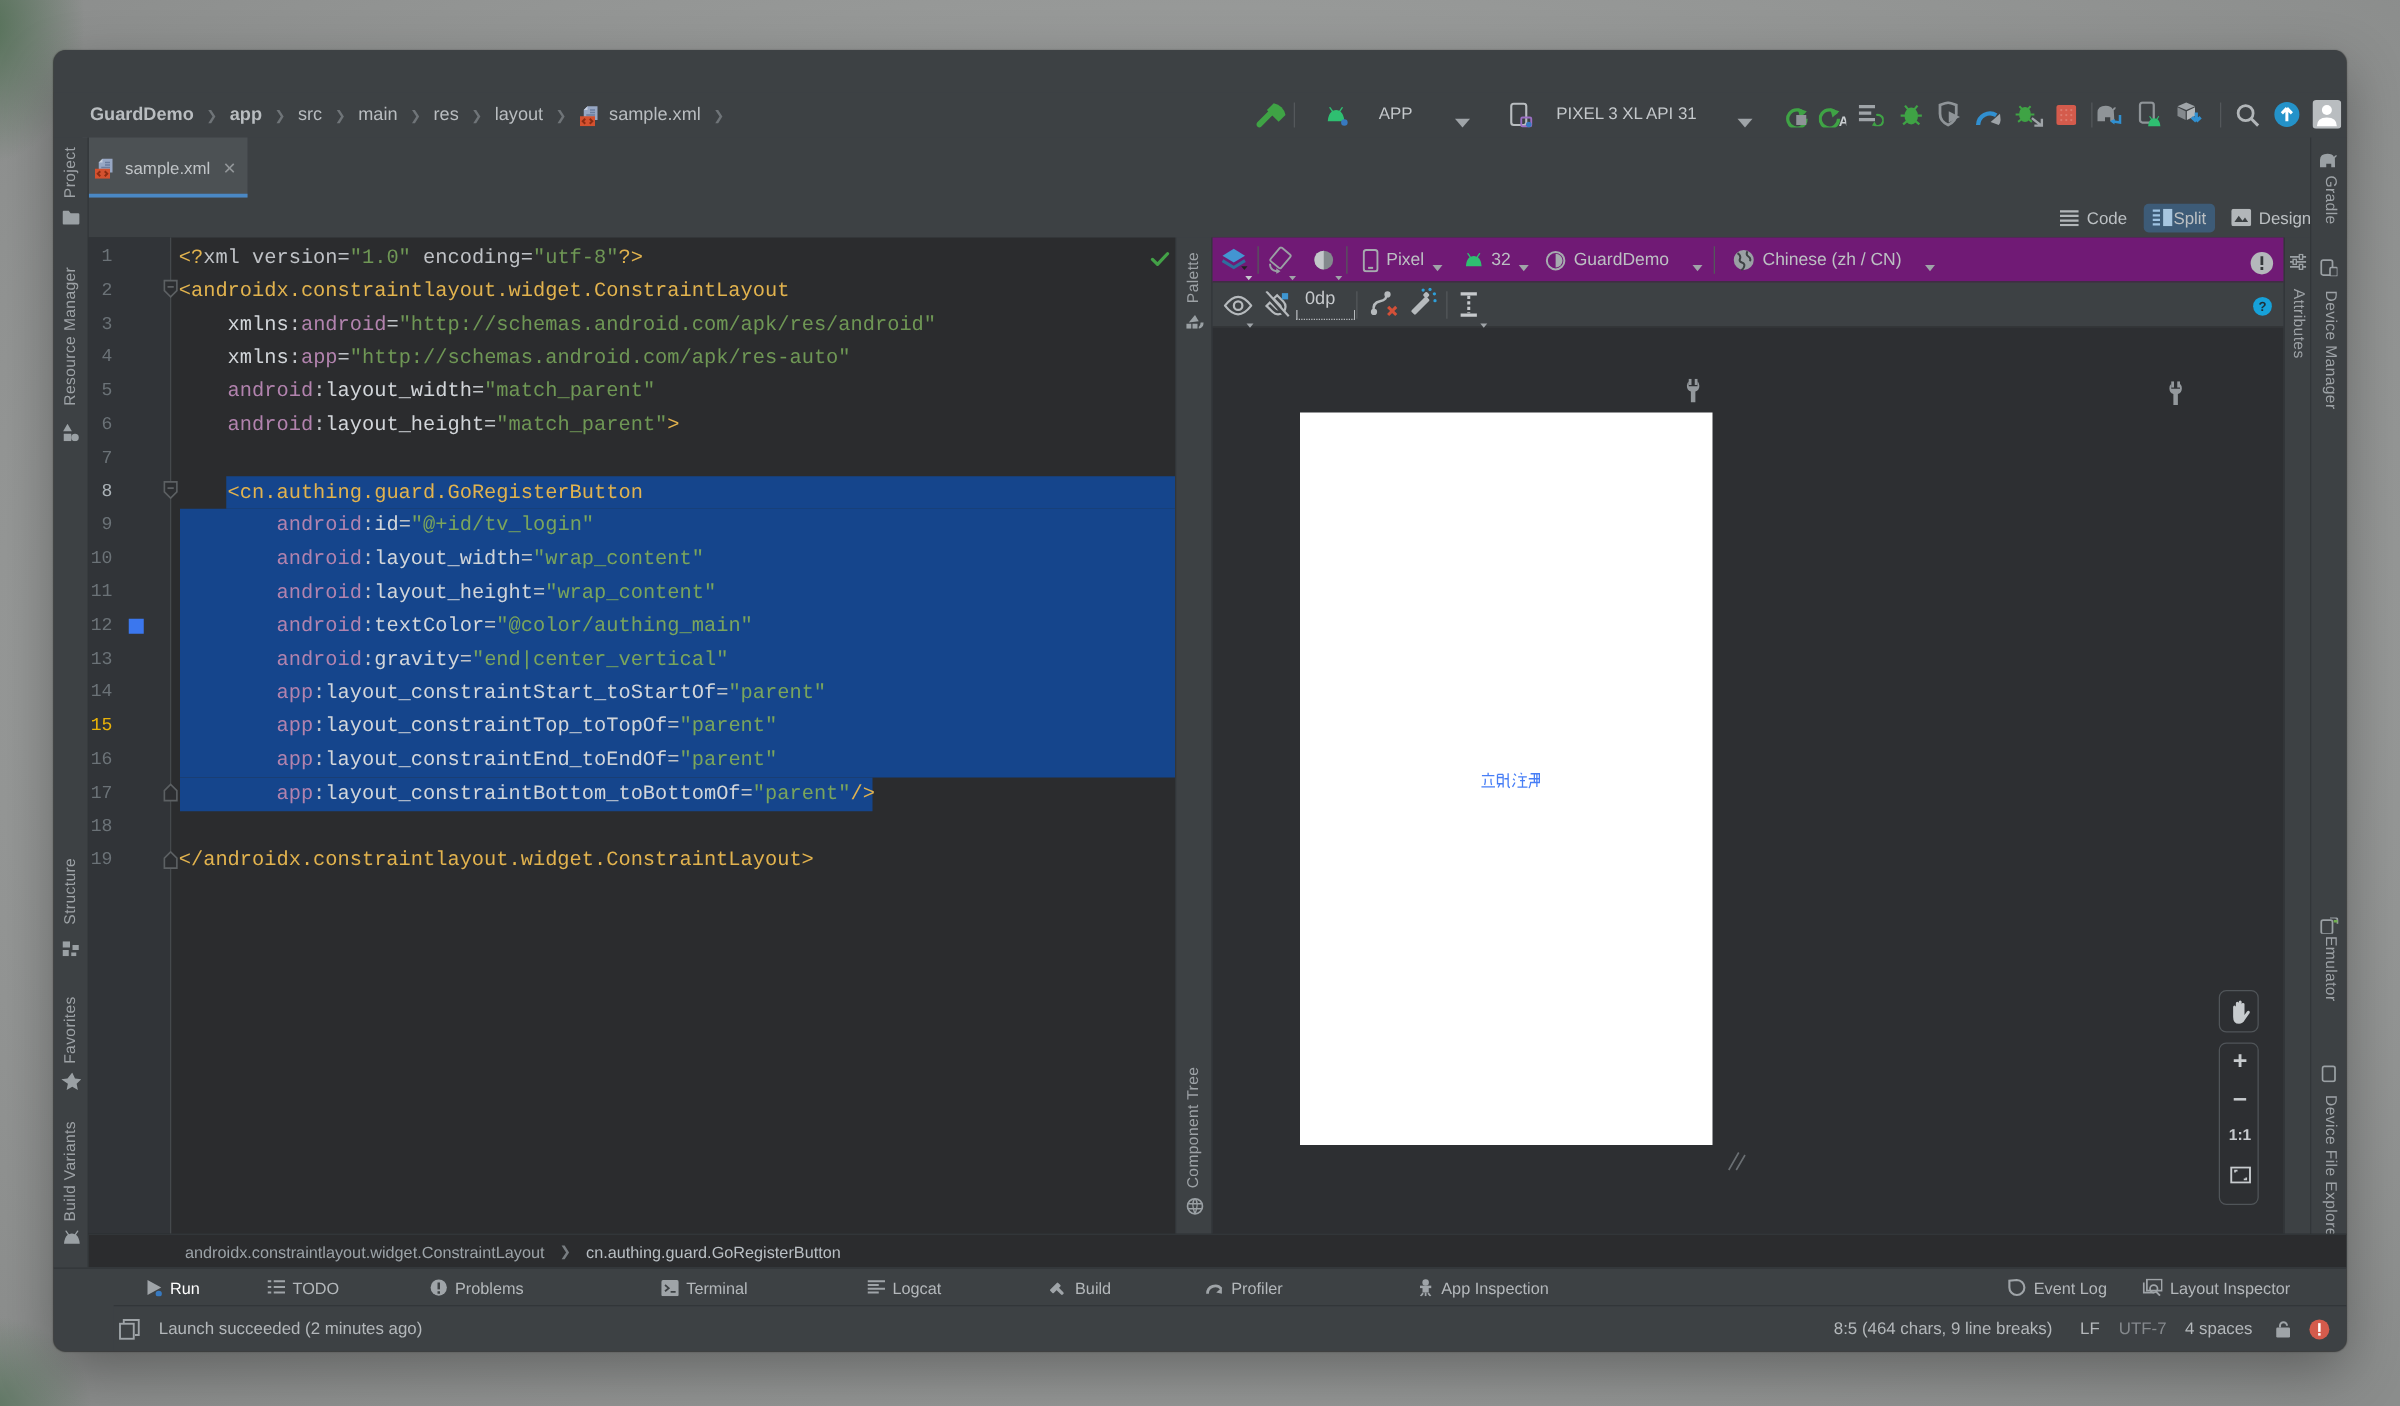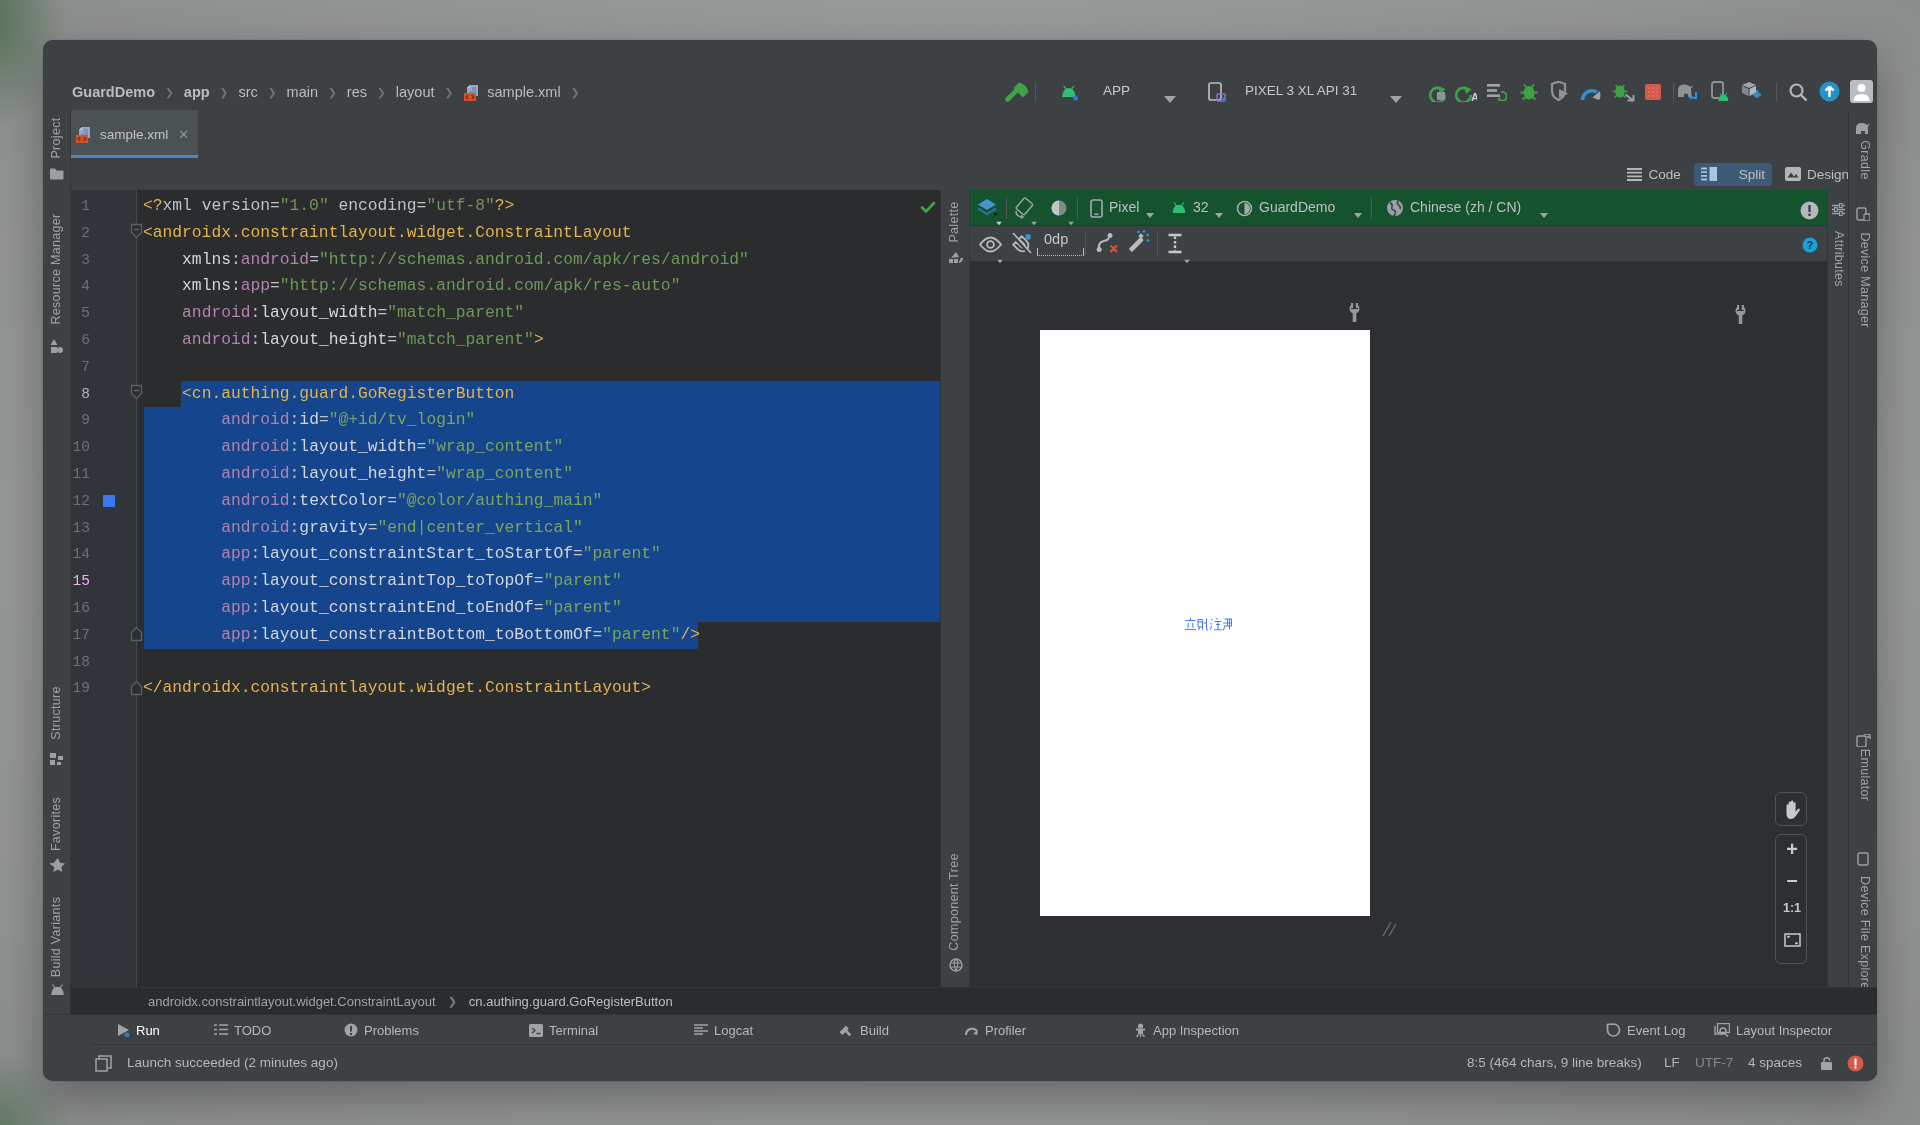--- a/index.html
+++ b/index.html
@@ -51,21 +51,21 @@
   .tag { color:#e2b34e; }
   .str { color:#6f9755; }
   .strs { color:#7aa55c; }
   .ns { color:#b283ae; }
   .attr { color:#d2d6da; }
   .pl { color:#bfc2c6; }
   
   .stripe-pal { position:absolute; left:897px; top:150px; width:30px; height:797px; background:#3d4144; border-left:1px solid #323639; border-right:1px solid #323639; }
   
   .design { position:absolute; left:927px; top:150px; width:857px; height:797px; background:#2d2f32; }
-  .dtb1 { position:absolute; left:0; top:0; width:857px; height:36px; background:#14532d; border-bottom:1px solid #303335; display:flex; align-items:center; }
+  .dtb1 { position:absolute; left:0; top:0; width:857px; height:36px; background:#701a75; border-bottom:1px solid #303335; display:flex; align-items:center; }
   .dtb2 { position:absolute; left:0; top:36px; width:857px; height:36px; background:#3d4144; border-bottom:1px solid #303335; display:flex; align-items:center; }
   .dtext { color:#bcc0c3; font-size:14px; }
   .chev { display:block; width:0; height:0; border-left:4px solid transparent; border-right:4px solid transparent; border-top:5px solid #9fa4a8; display:inline-block; }
   .vsep { width:1px; height:22px; background:#54585b; }
   .phone-white { position:absolute; left:70px; top:140px; width:330px; height:586px; background:#ffffff; }
   .phone-blue { position:absolute; left:458px; top:142px; width:329px; height:585px; background:#086273; outline:1px dashed #7fc5d2; }
   .tvlogin { position:absolute; left:129px; top:275px; width:72px; height:39px; background:#177082; outline:1px dashed #a5d8e0; color:#8fb9c0; font-size:10.5px; display:flex; align-items:center; justify-content:center; letter-spacing:.5px; }
   .inner-stripe { position:absolute; left:1784px; top:150px; width:21px; height:797px; background:#3d4144; border-left:1px solid #323639; }
   
   .breadbar { position:absolute; left:28px; top:947px; width:1913px; height:27px; background:#2b2c2e; border-top:1px solid #323639; font-size:13px; color:#9ca3a8; display:flex; align-items:center; }
@@ -241,21 +241,21 @@
           <svg width="15" height="13" viewBox="0 0 15 13">
             <path d="M0 1 h15 M0 4.7 h15 M0 8.4 h15 M0 12 h15" stroke="#b2b6b9" stroke-width="1.8"></path>
           </svg>
           <span style="margin-left:6px;">Code</span>
         </div>
         <div class="item sel" style="margin:0 6px;">
           <svg width="16" height="14" viewBox="0 0 16 14">
             <path d="M0 1.5 h6 M0 5.2 h6 M0 8.9 h6 M0 12.5 h6" stroke="#9fc3e2" stroke-width="1.8"></path>
             <rect x="8.5" y="0" width="7.5" height="14" fill="#a7c6e0"></rect>
           </svg>
-          <span style="margin-left:22px;text-align:right;">Split</span>
+          <span style="margin-left:1px;text-align:right;">Split</span>
         </div>
         <div class="item">
           <svg width="16" height="14" viewBox="0 0 16 14">
             <rect x="0" y="0" width="16" height="14" rx="2" fill="#b2b6b9"></rect>
             <path d="M2.5 10.5 L6 5.5 l3 4 2-2.5 2.5 3.5 z" fill="#3d4144"></path>
           </svg>
           <span style="margin-left:6px;">Design</span>
         </div>
       </div>
   </div>
@@ -304,21 +304,21 @@
     <div class="lnum" style="top:110.2px; height:26.8px; line-height:26.8px; color:#6b7277;">5</div>
     <div class="lnum" style="top:137.0px; height:26.8px; line-height:26.8px; color:#6b7277;">6</div>
     <div class="lnum" style="top:163.8px; height:26.8px; line-height:26.8px; color:#6b7277;">7</div>
     <div class="lnum" style="top:190.6px; height:26.8px; line-height:26.8px; color:#aab1b6;">8</div>
     <div class="lnum" style="top:217.4px; height:26.8px; line-height:26.8px; color:#6b7277;">9</div>
     <div class="lnum" style="top:244.2px; height:26.8px; line-height:26.8px; color:#6b7277;">10</div>
     <div class="lnum" style="top:271.0px; height:26.8px; line-height:26.8px; color:#6b7277;">11</div>
     <div class="lnum" style="top:297.8px; height:26.8px; line-height:26.8px; color:#6b7277;">12</div>
     <div class="lnum" style="top:324.6px; height:26.8px; line-height:26.8px; color:#6b7277;">13</div>
     <div class="lnum" style="top:351.4px; height:26.8px; line-height:26.8px; color:#6b7277;">14</div>
-    <div class="lnum" style="top:378.2px; height:26.8px; line-height:26.8px; color:#f0abfc;">15</div>
+    <div class="lnum" style="top:378.2px; height:26.8px; line-height:26.8px; color:#eab308;">15</div>
     <div class="lnum" style="top:405.0px; height:26.8px; line-height:26.8px; color:#6b7277;">16</div>
     <div class="lnum" style="top:431.8px; height:26.8px; line-height:26.8px; color:#6b7277;">17</div>
     <div class="lnum" style="top:458.6px; height:26.8px; line-height:26.8px; color:#6b7277;">18</div>
     <div class="lnum" style="top:485.4px; height:26.8px; line-height:26.8px; color:#6b7277;">19</div>
     </div>
 
     <div id="clines">
     <div class="cline" style="top:3.0px; height:26.8px; line-height:26.8px;"><span class="tag">&lt;?</span><span class="pl">xml version=</span><span class="str">"1.0"</span><span class="pl"> encoding=</span><span class="str">"utf-8"</span><span class="tag">?&gt;</span></div>
     <div class="cline" style="top:29.8px; height:26.8px; line-height:26.8px;"><span class="tag">&lt;androidx.constraintlayout.widget.ConstraintLayout</span></div>
     <div class="cline" style="top:56.6px; height:26.8px; line-height:26.8px;"><span class="pl">    </span><span class="attr">xmlns</span><span class="pl">:</span><span class="ns">android</span><span class="pl">=</span><span class="str">"http://schemas.android.com/apk/res/android"</span></div>

